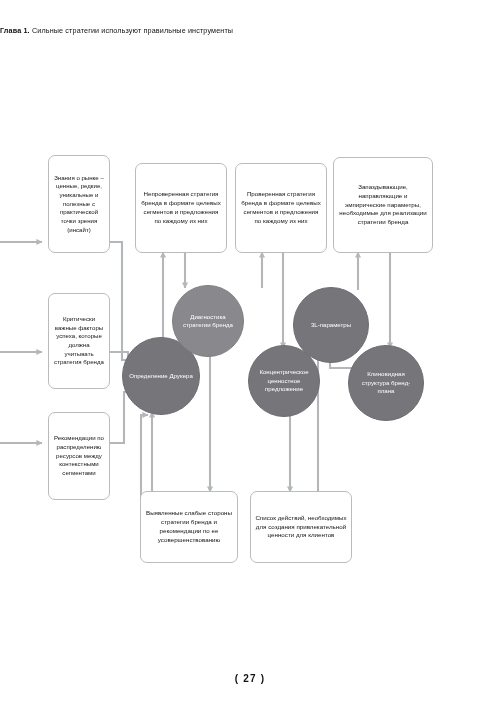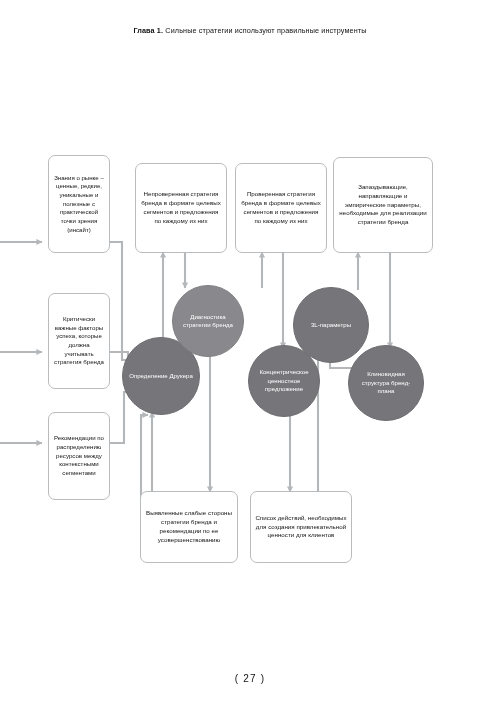--- a/index.html
+++ b/index.html
@@ -15,36 +15,35 @@
     color: #1a1a1a;
     overflow: hidden;
   }
 
   
   .page-header {
     position: absolute;
     top: 26px;
     left: 0;
     width: 500px;
-    text-align: center;
     font-size: 7.2px;
     letter-spacing: 0.02em;
     color: #111;
   }
   .page-header .chap {
     font-weight: bold;
   }
   .page-footer {
     position: absolute;
     bottom: 28px;
     left: 0;
     width: 500px;
     text-align: center;
     font-size: 10px;
-    font-weight: normal;
+    font-weight: bold;
     letter-spacing: 0.12em;
     color: #111;
   }
 
   
   #figure {
     position: absolute;
     left: 0;
     top: 0;
     width: 500px;

